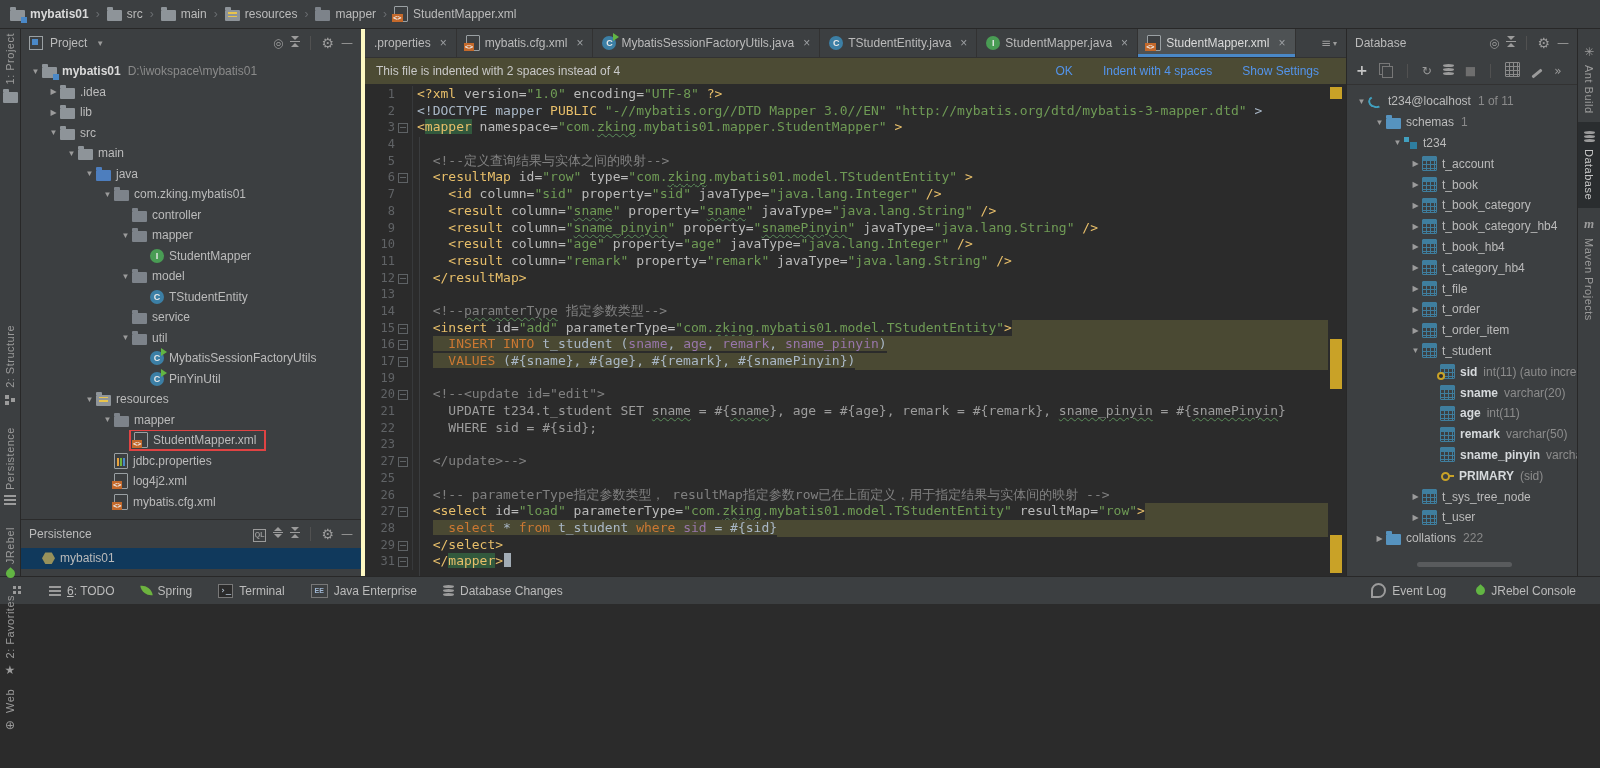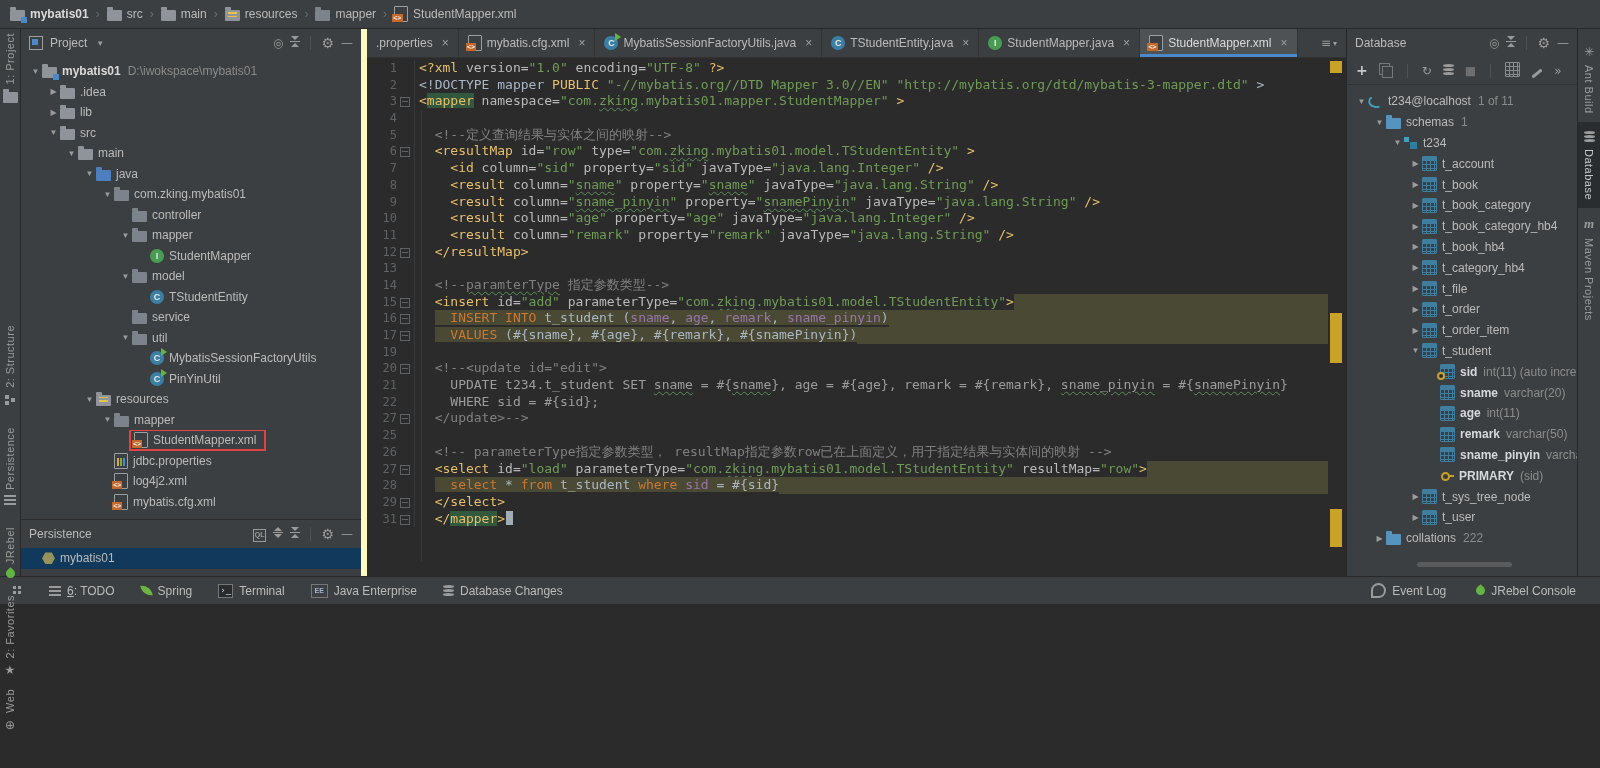--- a/index.html
+++ b/index.html
@@ -13,21 +13,21 @@
   
   .mid{flex:1;display:flex;min-height:0}
   .lstrip{width:20px;background:#3C3F41;border-right:1px solid #282828;position:relative;flex:none}
   .lbtn{position:absolute;left:0;width:20px;display:flex;flex-direction:column;align-items:center;gap:5px;color:#9B9B9B;font-size:11px}
   .vtextl{writing-mode:vertical-rl;transform:rotate(180deg);letter-spacing:.5px;white-space:nowrap}
   .rstrip{width:22px;background:#3C3F41;border-left:1px solid #282828;display:flex;flex-direction:column;align-items:center;padding-top:8px;flex:none}
   .rbtn{display:flex;flex-direction:column;align-items:center;gap:6px;color:#9B9B9B;font-size:11px;padding:8px 0;width:22px}
   .rbtn.active{background:#2A2D2F;color:#C7C7C7}
   .vtextr{writing-mode:vertical-rl;letter-spacing:.5px;white-space:nowrap}
   
-  .leftcol{width:340px;background:#3C3F41;border-right:6px solid #fef9c3;display:flex;flex-direction:column;flex:none}
+  .leftcol{width:340px;background:#3C3F41;border-right:4px solid #fef9c3;display:flex;flex-direction:column;flex:none}
   .phead{height:28px;display:flex;align-items:center;gap:7px;padding:0 8px;color:#BBBBBB;flex:none}
   .phead .title{margin-right:2px}
   .phead .spacer{flex:1}
   .hsep{width:1px;height:14px;background:#515151;margin:0 3px}
   .ptree{height:458px;overflow:hidden;flex:none;padding-top:4px}
   .trow{height:20.5px;display:flex;align-items:center;white-space:nowrap;overflow:hidden}
   .trow.sel{background:#10395C}
   .arrow{width:13px;text-align:center;color:#9B9B9B;font-size:8px;flex:none}
   .tlabel{margin-left:5px;color:#BBBBBB}
   .tlabel.bold{font-weight:bold;color:#DADADA}
@@ -368,20 +368,28 @@
           <div class="tab active">
             <span class="ic ic-xml-file"></span>
             <span>StudentMapper.xml</span>
             <span class="x">×</span>
           </div>
           <div class="tabmore">
             <span class="ic ic-tabs-list">≡</span>
             <span style="font-size: 8px;">▾</span>
           </div>
         </div>
+      <div class="banner">
+        <span>This file is indented with 2 spaces instead of 4</span>
+        <span class="acts" id="bannerActs">
+            <span class="blink">OK</span>
+            <span class="blink">Indent with 4 spaces</span>
+            <span class="blink">Show Settings</span>
+          </span>
+      </div>
       <div class="codewrap" id="code">
         <div class="iguide"></div>
         <div class="gutterext"></div>
       <div class="cline">
             <span class="lnum">1</span>
             <span class="foldc"></span>
             <span class="ltext"><span class="tg">&lt;?xml</span><span class="at"> version=</span><span class="st">"1.0"</span><span class="at"> encoding=</span><span class="st">"UTF-8"</span><span class="tg"> ?&gt;</span></span>
           </div>
           <div class="cline">
             <span class="lnum">2</span>
@@ -492,20 +500,25 @@
           </div>
           <div class="cline">
             <span class="lnum">21</span>
             <span class="foldc"></span>
             <span class="ltext"><span>    </span><span class="cm2">UPDATE t234.t_student SET </span><span class="cm2 ty">sname</span><span class="cm2"> = #{</span><span class="cm2 ty">sname</span><span class="cm2">}, age = #{age}, remark = #{remark}, </span><span class="cm2 ty">sname_pinyin</span><span class="cm2"> = #{</span><span class="cm2 ty">snamePinyin</span><span class="cm2">}</span></span>
           </div>
           <div class="cline">
             <span class="lnum">22</span>
             <span class="foldc"></span>
             <span class="ltext"><span>    </span><span class="cm2">WHERE sid = #{sid};</span></span>
+          </div>
+          <div class="cline">
+            <span class="lnum">23</span>
+            <span class="foldc"></span>
+            <span class="ltext"></span>
           </div>
           <div class="cline">
             <span class="lnum">27</span>
             <span class="foldc">
               <span class="fm"></span>
             </span>
             <span class="ltext"><span>  </span><span class="cm">&lt;/update&gt;--&gt;</span></span>
           </div>
           <div class="cline">
             <span class="lnum">25</span>

